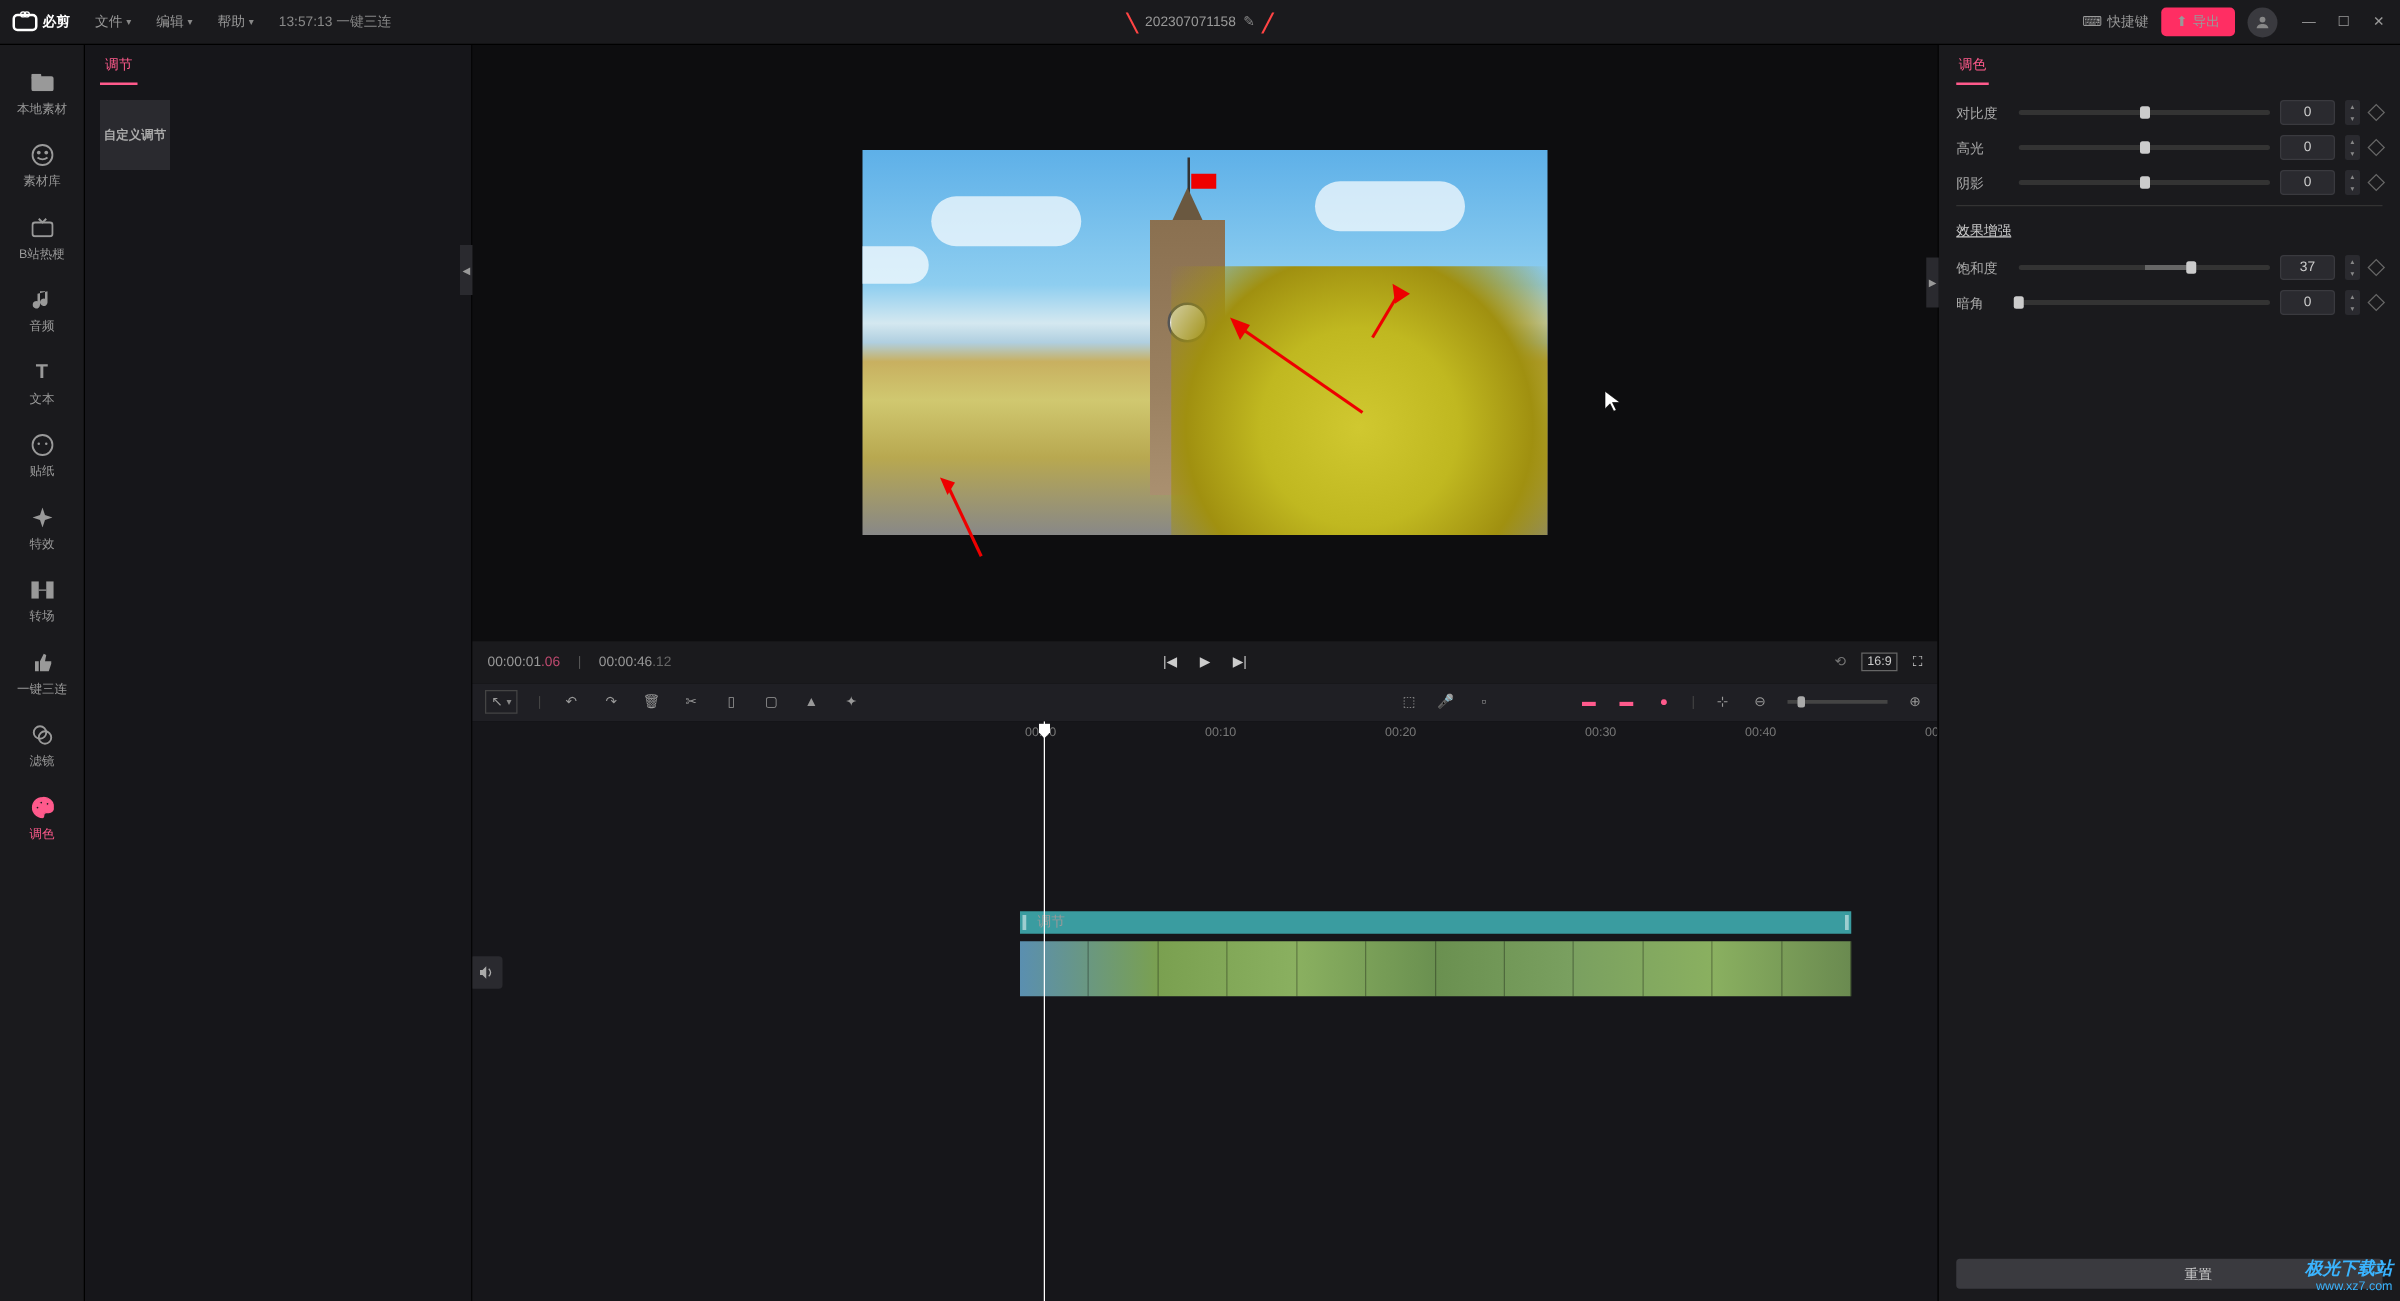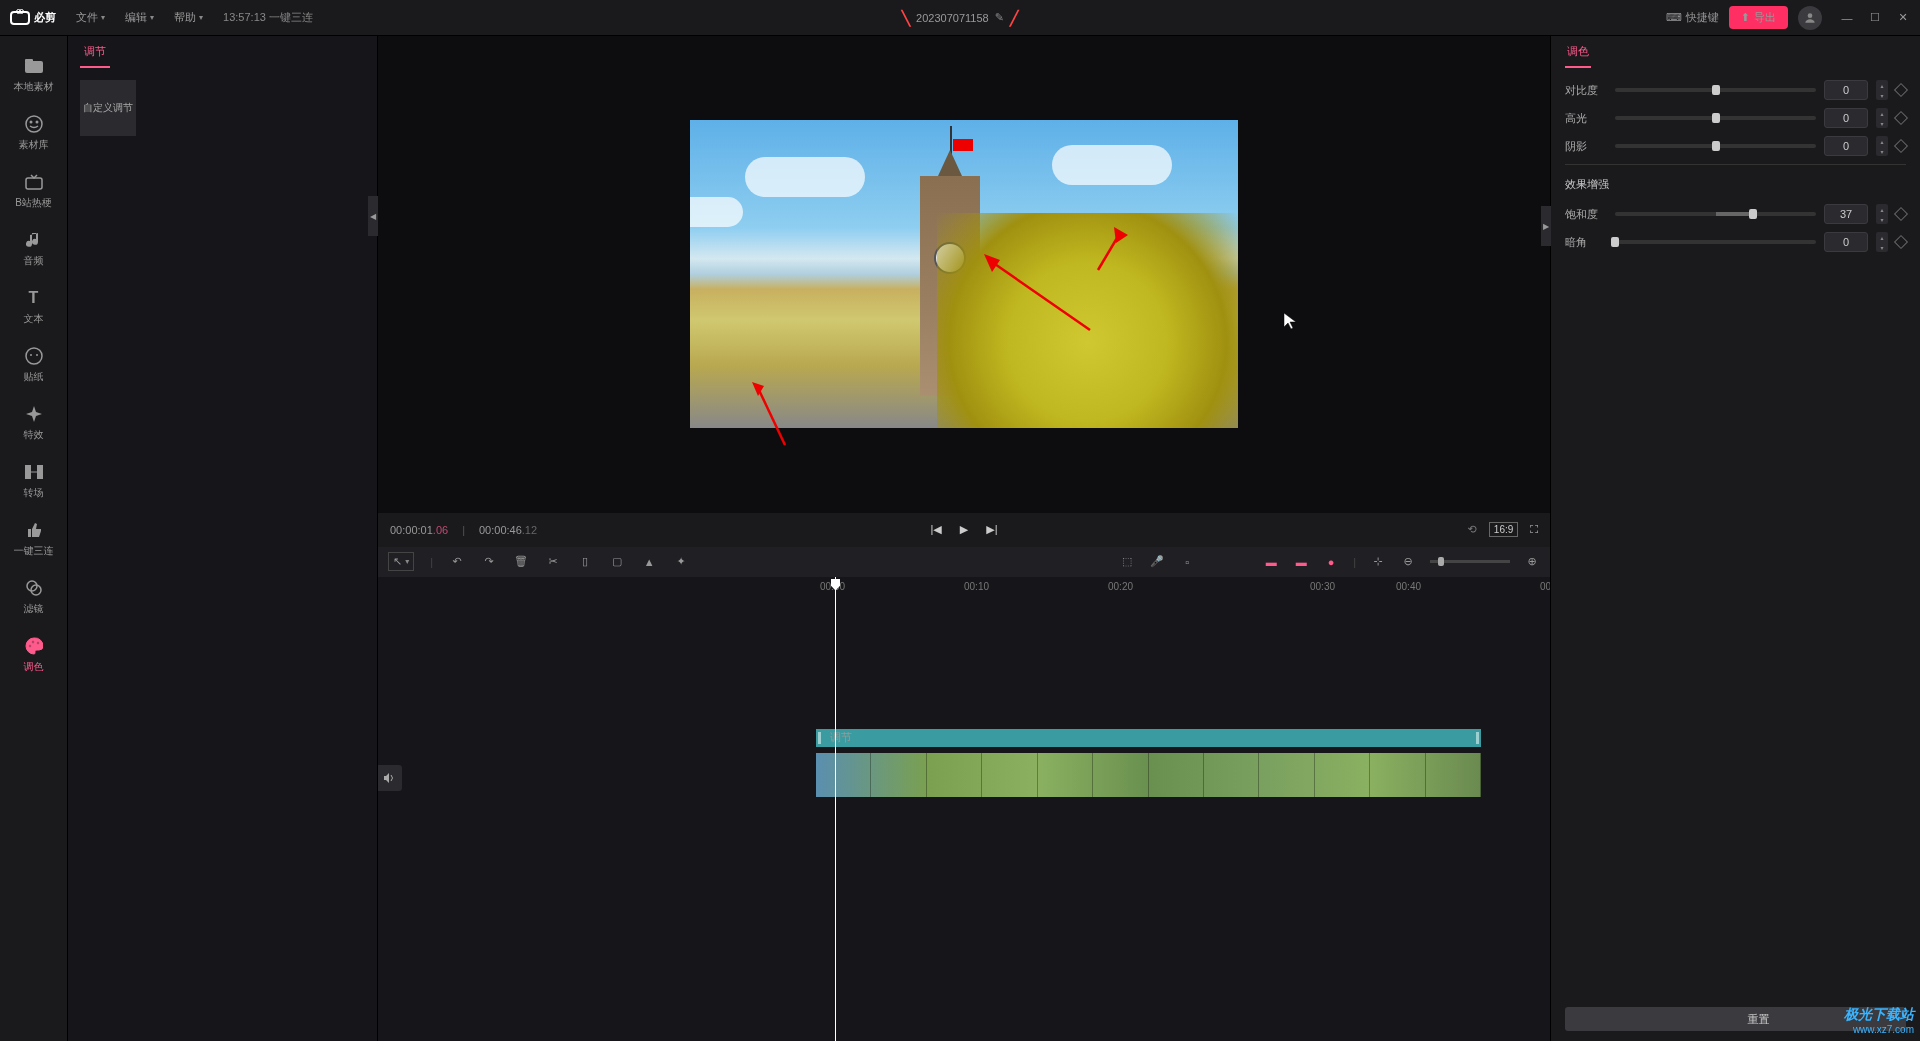--- a/index.html
+++ b/index.html
@@ -27,21 +27,21 @@
 .side-item{display:flex;flex-direction:column;align-items:center;padding:10px 0;cursor:pointer;gap:4px;}
 .side-item.active{color:#ff5a8c;}
 .side-item.active .side-label{color:#ff5a8c;}
 .side-item.active svg{stroke:#ff5a8c;fill:#ff5a8c;}
 .side-icon{width:20px;height:20px;display:flex;align-items:center;justify-content:center;}
 .side-label{font-size:10px;}
 .panel{width:310px;background:#16161a;border-right:1px solid #000;}
 .panel-tabs{height:32px;display:flex;padding:0 12px;}
 .panel-tab{padding:8px 4px;color:#ff5a8c;border-bottom:2px solid #ff5a8c;font-size:11px;}
 .panel-body{padding:12px;}
-.preset-box{width:56px;height:56px;background:#2a2a2f;display:flex;align-items:center;justify-content:center;font-size:10px;color:#aaa;cursor:pointer;}
+.preset-box{width:56px;height:56px;background:#2a2a2f;display:flex;align-items:center;justify-content:center;font-size:10px;color:#aaa;cursor:pointer;font-weight:bold;}
 .center{flex:1;display:flex;flex-direction:column;background:#0d0d0f;}
 .preview{flex:1;display:flex;align-items:center;justify-content:center;position:relative;padding:6px 0;}
 .preview-img{width:548px;height:308px;background:linear-gradient(to bottom,#5eb0e8 0%,#8ecef0 35%,#d4e8f0 45%,#b0cfe0 50%,#c8b060 55%,#d0c870 65%,#b8a850 80%,#888 100%);position:relative;overflow:hidden;}
 .tower{position:absolute;left:42%;top:18%;width:60px;height:220px;background:linear-gradient(to bottom,#8a7050 0%,#9a8060 60%,#aa9070 100%);}
 .clock{position:absolute;left:50%;top:30%;transform:translateX(-50%);width:32px;height:32px;border-radius:50%;background:#e8e8e0;border:2px solid #555;}
 .spire{position:absolute;left:50%;bottom:100%;transform:translateX(-50%);width:0;height:0;border-left:12px solid transparent;border-right:12px solid transparent;border-bottom:26px solid #6a5840;}
 .pole{position:absolute;left:47.5%;top:2%;width:2px;height:50px;background:#333;}
 .flag{position:absolute;left:48%;top:6%;width:20px;height:12px;background:#e00;}
 .cloud{position:absolute;width:120px;height:40px;background:rgba(255,255,255,0.7);border-radius:30px;}
 .cloud.c1{top:12%;left:10%;}
@@ -80,21 +80,21 @@
 .rp-body{flex:1;padding:8px 14px;overflow-y:auto;}
 .param-row{display:flex;align-items:center;height:28px;gap:8px;}
 .param-label{width:42px;color:#aaa;}
 .slider{flex:1;height:4px;background:#333;position:relative;border-radius:2px;}
 .slider-thumb{position:absolute;top:-3px;width:8px;height:10px;background:#ccc;border-radius:2px;transform:translateX(-50%);}
 .slider-fill{position:absolute;height:100%;background:#666;left:0;}
 .param-input{width:44px;height:20px;background:#2a2a2f;border:1px solid #3a3a3f;text-align:center;color:#ccc;border-radius:3px;}
 .spinner{width:12px;height:20px;display:flex;flex-direction:column;background:#2a2a2f;border-radius:2px;}
 .spin-btn{flex:1;font-size:6px;color:#888;display:flex;align-items:center;justify-content:center;cursor:pointer;}
 .keyframe{width:10px;height:10px;border:1px solid #666;transform:rotate(45deg);cursor:pointer;}
-.section-title{color:#ccc;margin:12px 0 8px 0;font-size:11px;}
+.section-title{color:#ccc;margin:12px 0 8px 0;font-size:11px;text-decoration:underline;}
 .section-divider{height:1px;background:#333;margin:4px 0 10px 0;}
 .reset-btn{margin:10px 14px;height:24px;background:#3a3a3f;color:#ccc;display:flex;align-items:center;justify-content:center;border-radius:3px;cursor:pointer;padding-left:46px;}
 .arrow{position:absolute;pointer-events:none;z-index:50;}
 .arrow-line{stroke:#e00;stroke-width:2.5;fill:none;}
 .arrow-head{fill:#e00;}
 .cursor{position:absolute;left:1283px;top:312px;z-index:60;}
 .watermark{position:absolute;right:6px;bottom:6px;text-align:right;}
 .wm1{color:#3ab4ff;font-size:14px;font-style:italic;font-weight:bold;}
 .wm2{color:#3ab4ff;font-size:10px;}
 </style>
@@ -322,21 +322,21 @@
           </div>
         <div class="tool-btn">⊕</div>
       </div>
     </div>
     <div class="timeline">
 
       <div class="ruler">
         <span class="ruler-mark" style="left:390px;">00:00</span>
         <span class="ruler-mark" style="left:534px;">00:10</span>
         <span class="ruler-mark" style="left:678px;">00:20</span>
-        <span class="ruler-mark" style="left:864px;padding-left:16px;">00:30</span>
+        <span class="ruler-mark" style="left:822px;padding-left:16px;">00:30</span>
         <span class="ruler-mark" style="left:966px;">00:40</span>
         <span class="ruler-mark" style="left:1110px;">00:50</span>
 
       </div>
       <div class="playhead"></div>
       <div class="track-area">
         <div class="vol-btn">
             <svg width="14" height="14" fill="#aaa">
               <path d="M2 5h2l3-3v10l-3-3H2z"></path>
               <path d="M9 4q3 3 0 6" fill="none" stroke="#aaa"></path>

